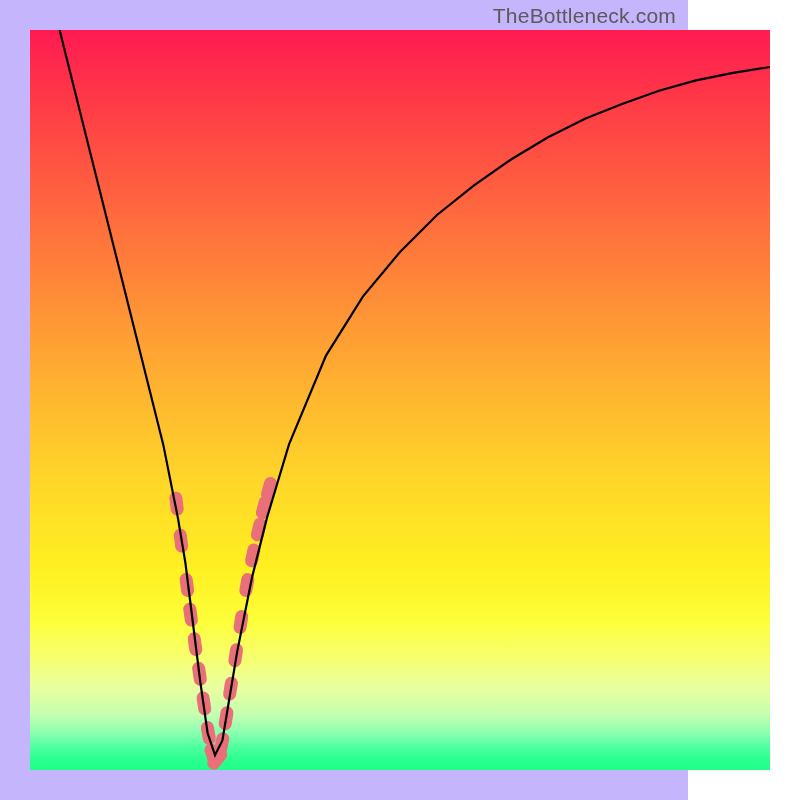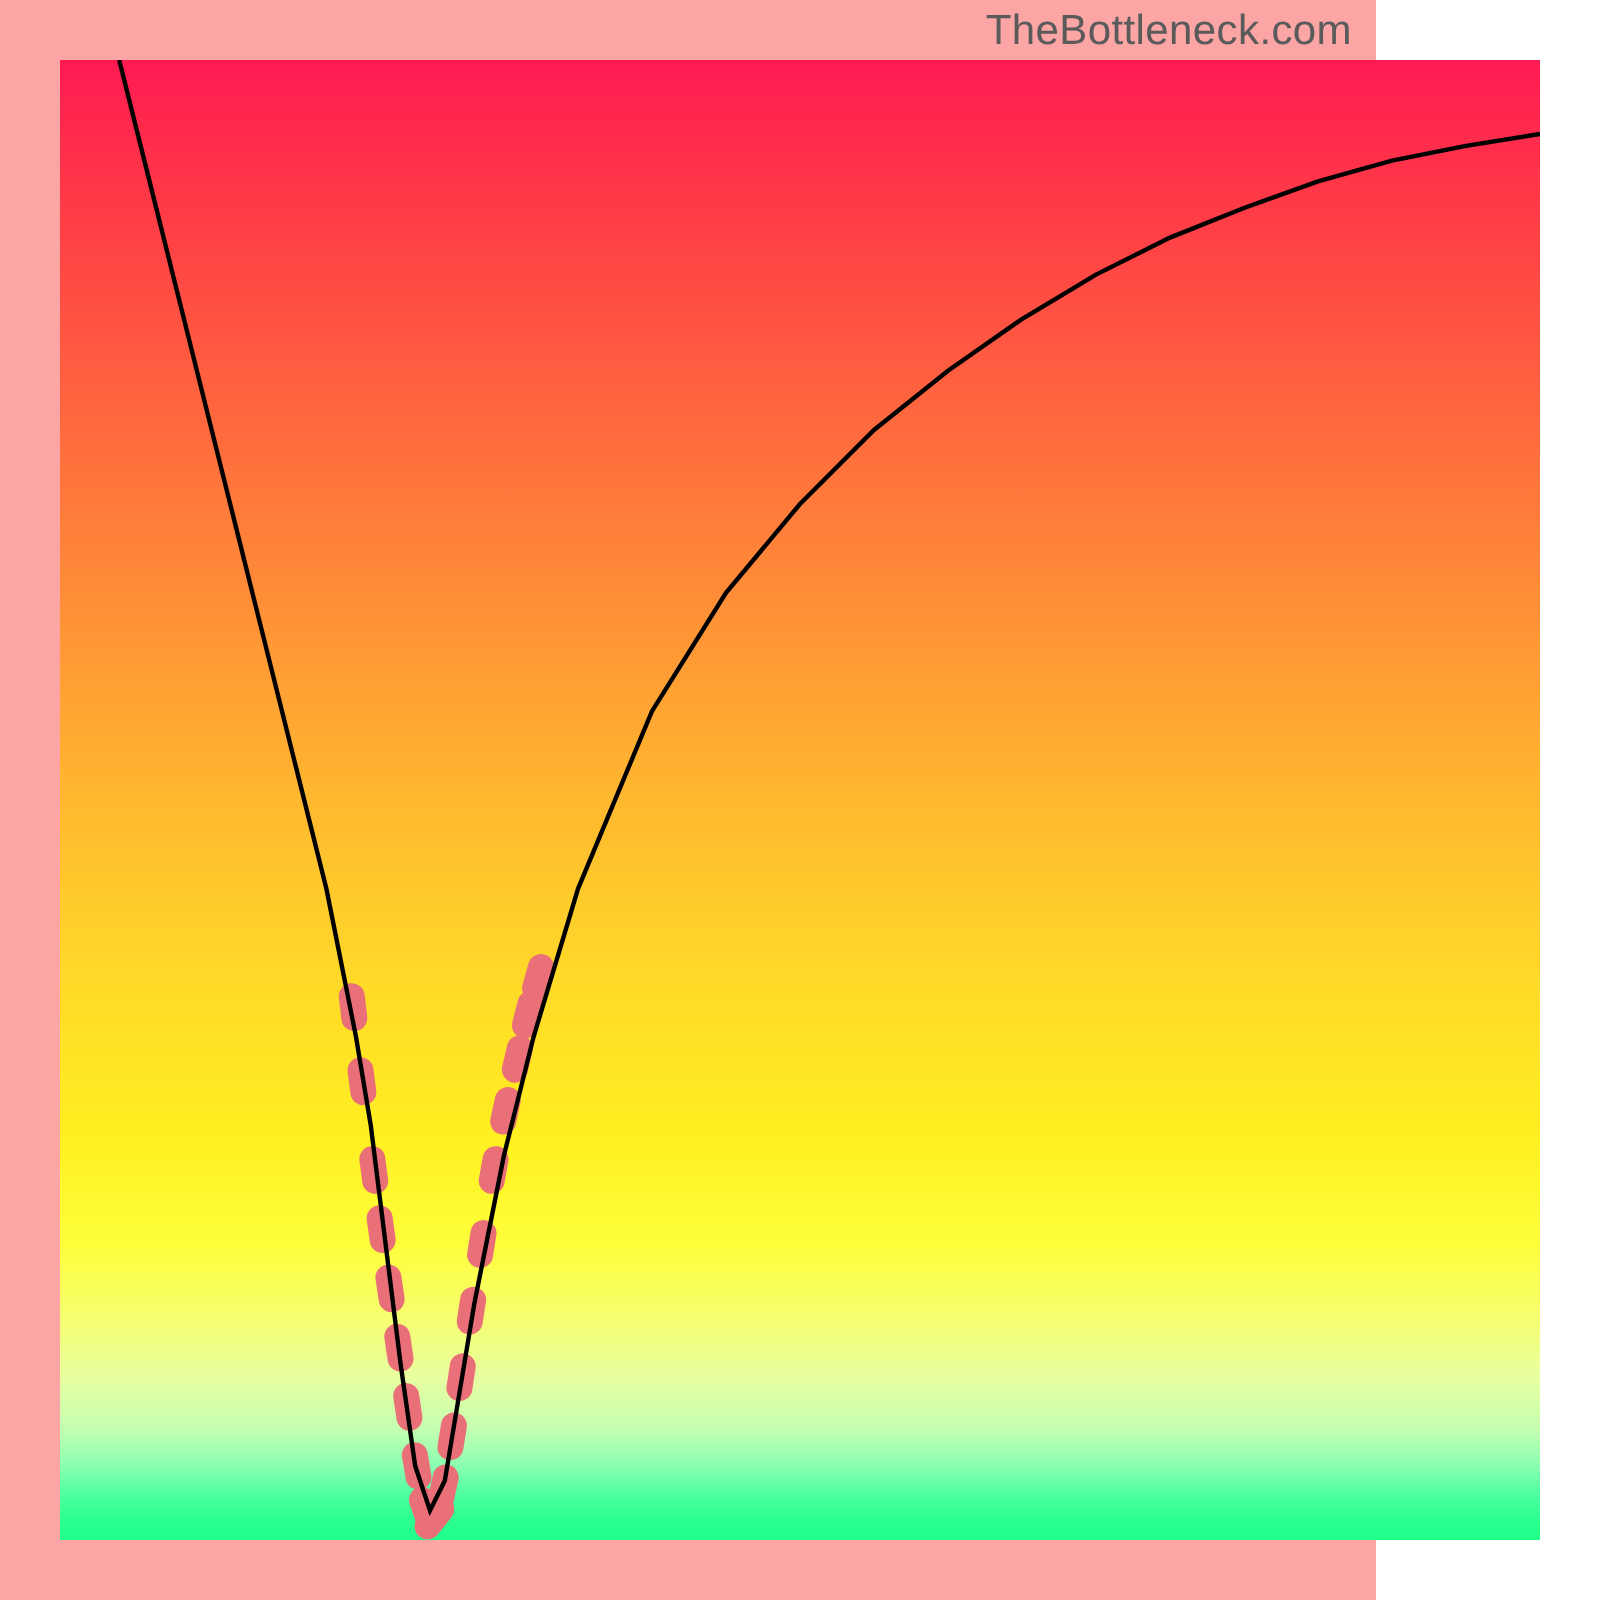--- a/index.html
+++ b/index.html
@@ -7,21 +7,21 @@
     padding: 0;
     width: 800px;
     height: 800px;
     overflow: hidden;
     font-family: Arial, Helvetica, sans-serif;
   }
   .frame {
     position: relative;
     width: 688px;
     height: 800px;
-    background: #fca5a5;
+    background: #c4b5fd;
     box-sizing: border-box;
   }
   .plot-area {
     position: absolute;
     left: 30px;
     top: 30px;
     width: 740px;
     height: 740px;
     
     background: linear-gradient(

